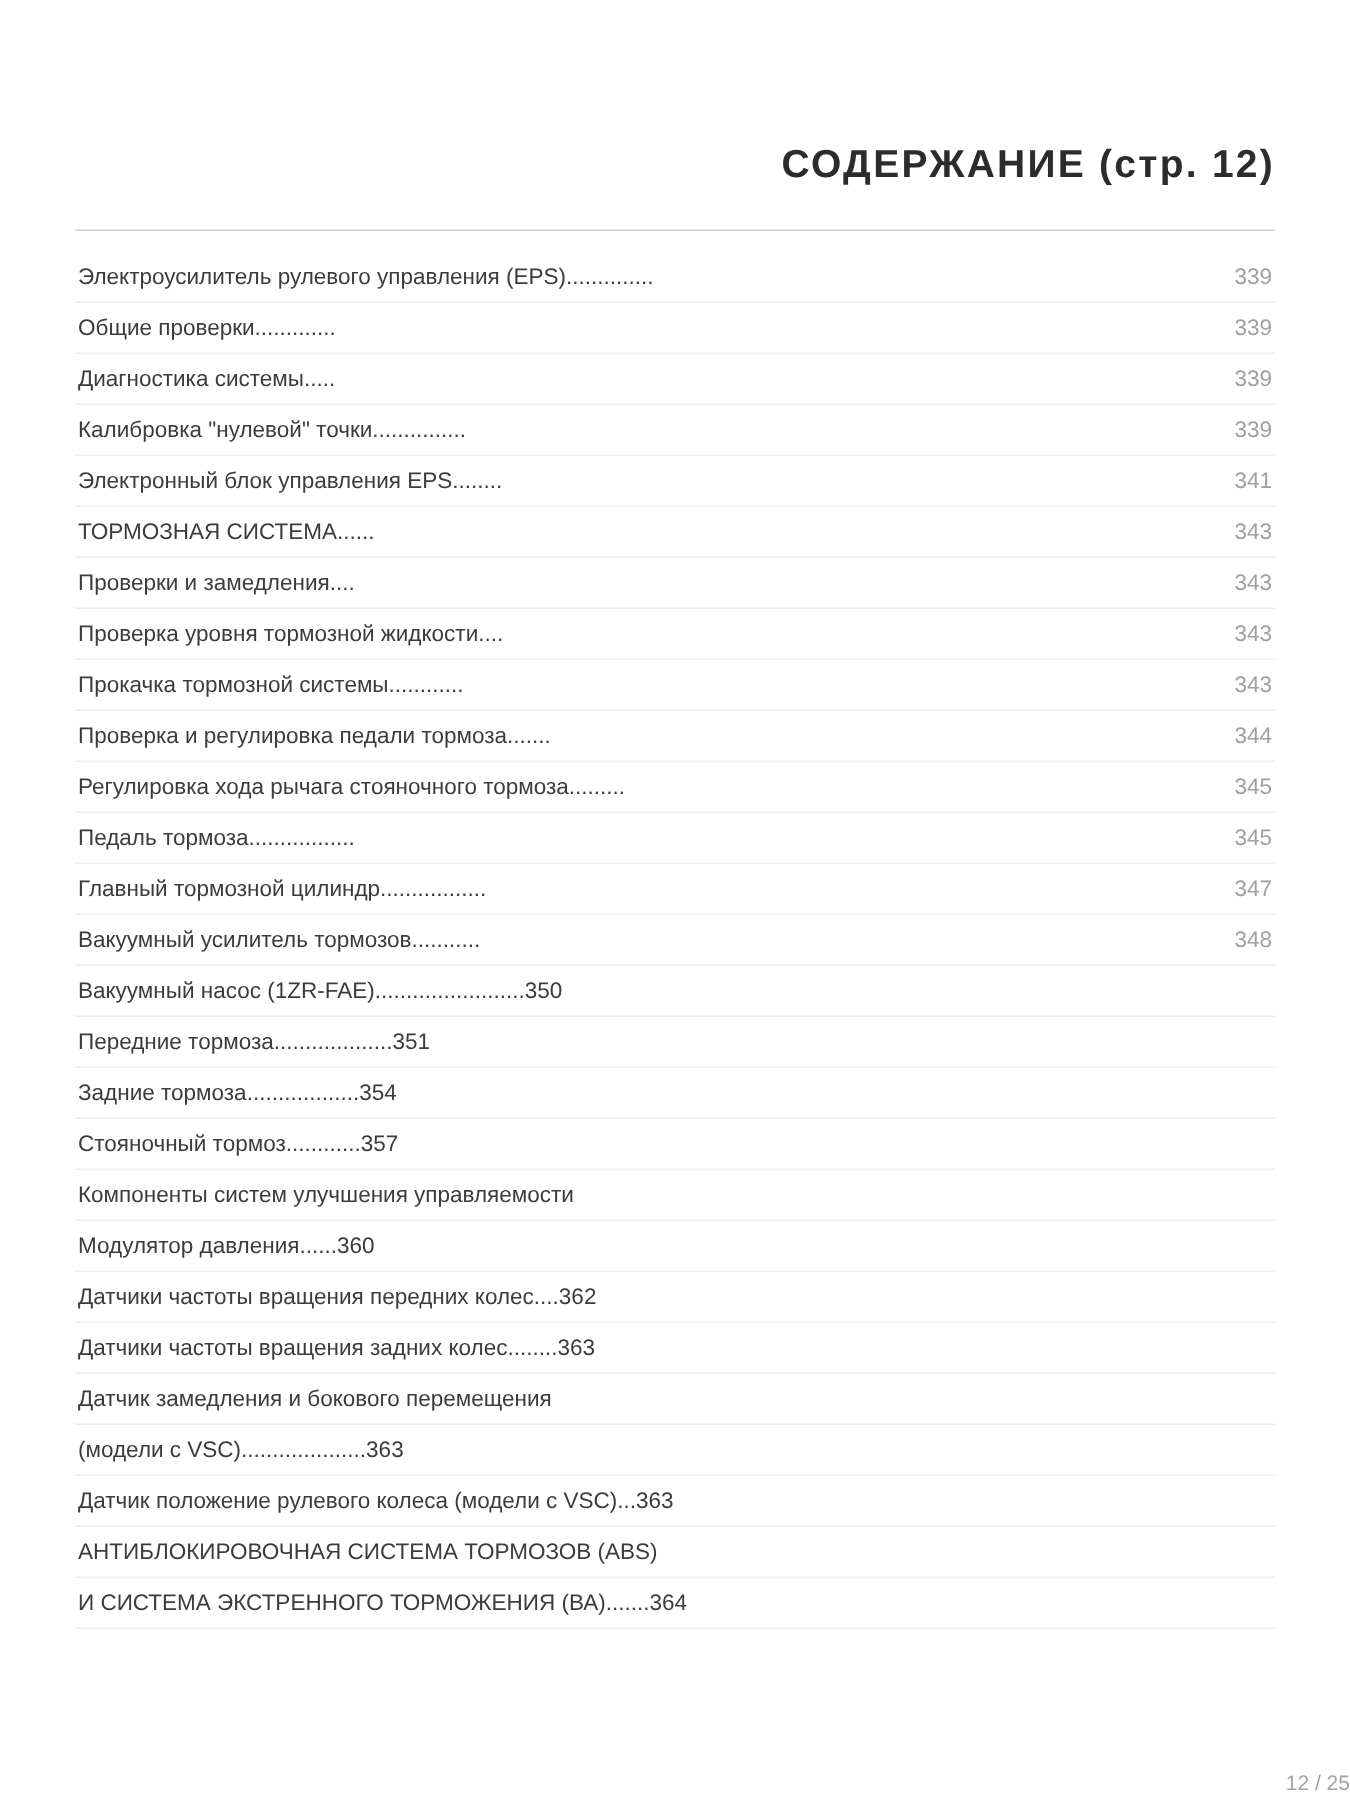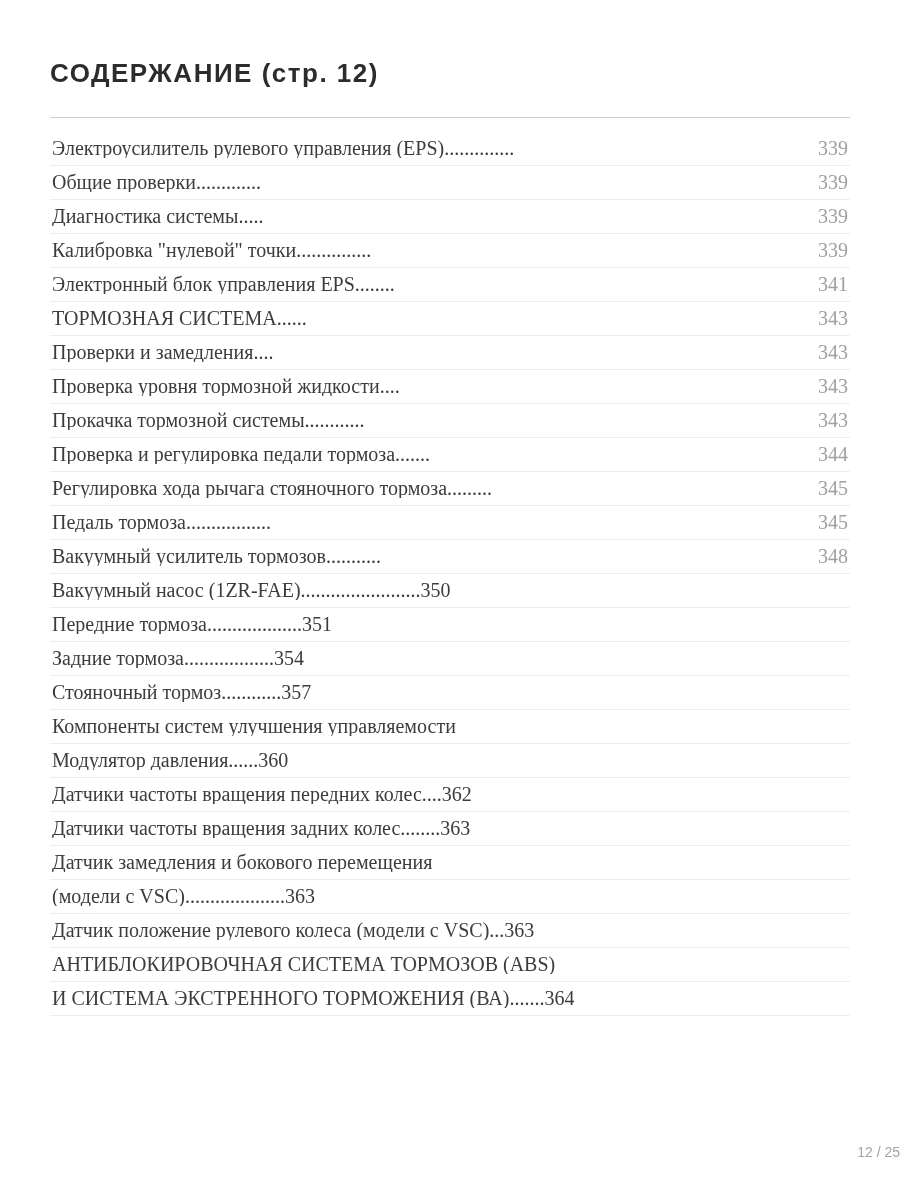--- a/index.html
+++ b/index.html
@@ -15,43 +15,43 @@
     width: 900px;
     height: 1200px;
     background: #ffffff;
     position: relative;
   }
   .content {
     padding: 0 50px;
   }
   .page-title {
     padding-top: 58px;
-    text-align: left;
+    text-align: right;
     font-size: 26px;
     font-weight: 700;
     letter-spacing: 1.5px;
     color: #2c2c2e;
+    margin-top: 36px;
   }
   .title-divider {
     border: none;
     border-top: 1px solid #cfcfcf;
     margin-top: 28px;
     margin-bottom: 14px;
   }
   .toc-list { width: 100%; }
   .toc-row {
     display: flex;
     justify-content: space-between;
     align-items: baseline;
     padding: 7px 2px 7px 2px;
     border-bottom: 1px solid #ededed;
-    font-size: 20px;
+    font-size: 15px;
     line-height: 19px;
     color: #3c3c3e;
-    font-family: Liberation Serif, serif;
   }
   .toc-label {
     white-space: nowrap;
     overflow: hidden;
   }
   .toc-page {
     color: #a0a0a3;
     margin-left: 16px;
     white-space: nowrap;
   }
@@ -118,20 +118,24 @@
       </div>
       <div class="toc-row">
         <span class="toc-label">Регулировка хода рычага стояночного тормоза.........</span>
         <span class="toc-page">345</span>
       </div>
       <div class="toc-row">
         <span class="toc-label">Педаль тормоза.................</span>
         <span class="toc-page">345</span>
       </div>
       <div class="toc-row">
+        <span class="toc-label">Главный тормозной цилиндр.................</span>
+        <span class="toc-page">347</span>
+      </div>
+      <div class="toc-row">
         <span class="toc-label">Вакуумный усилитель тормозов...........</span>
         <span class="toc-page">348</span>
       </div>
       <div class="toc-row">
         <span class="toc-label">Вакуумный насос (1ZR-FAE)........................350</span>
         <span class="toc-page"></span>
       </div>
       <div class="toc-row">
         <span class="toc-label">Передние тормоза...................351</span>
         <span class="toc-page"></span>

